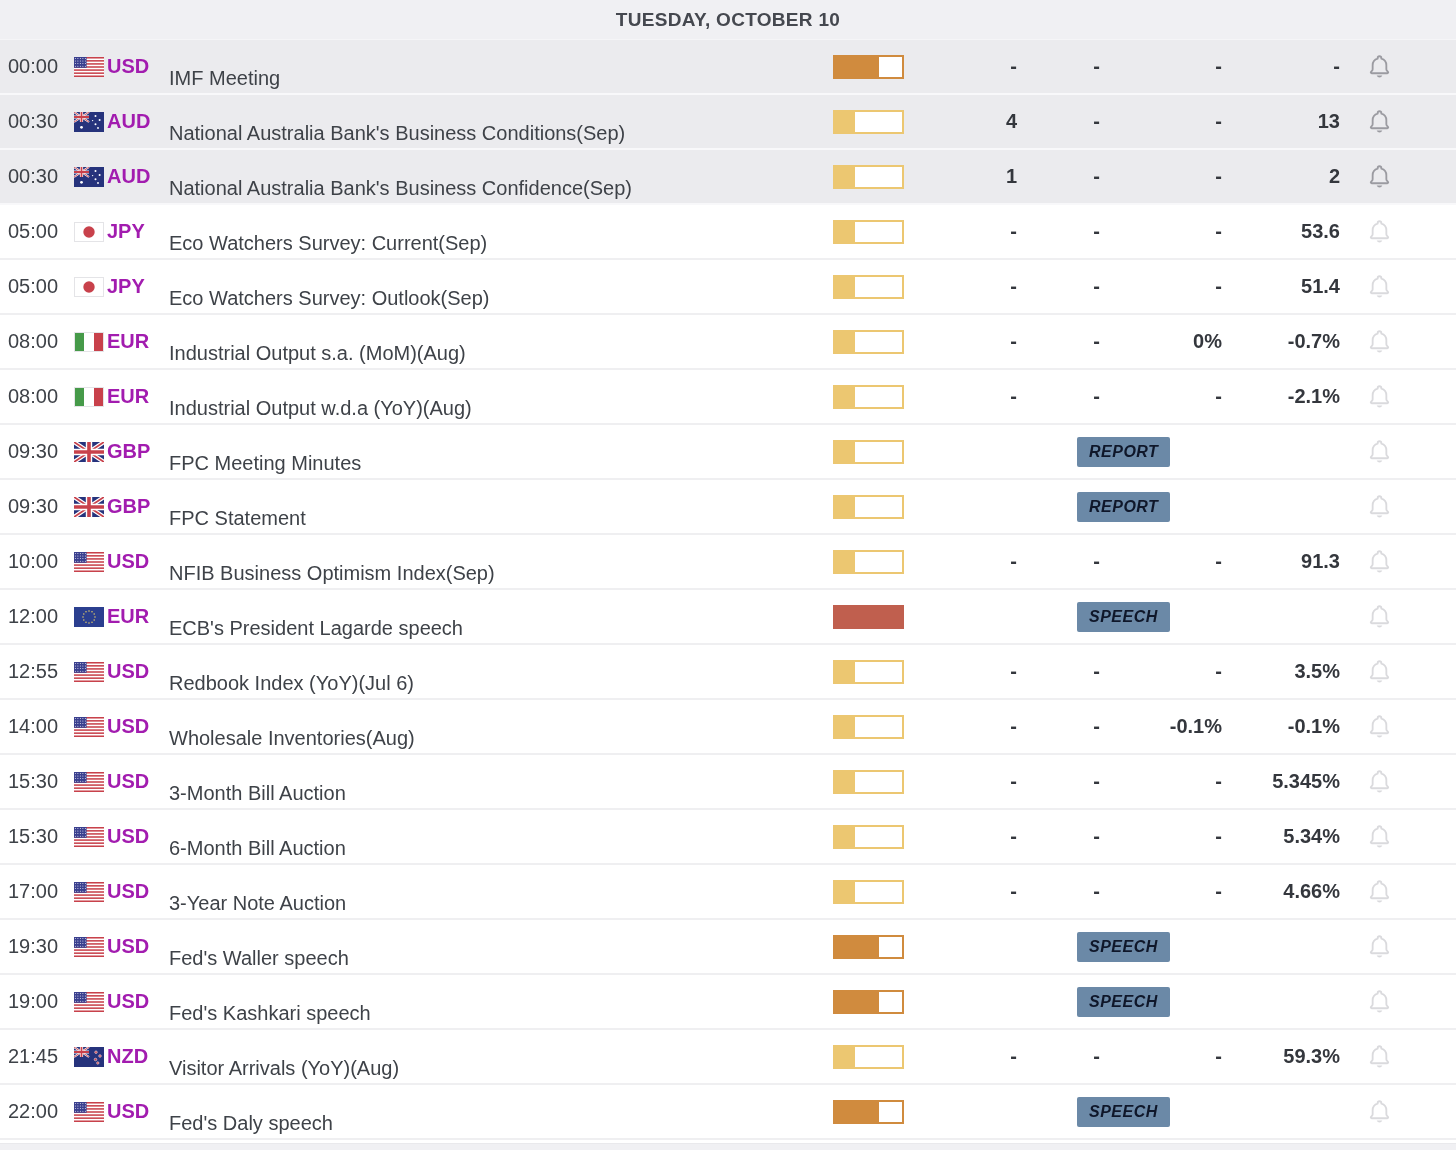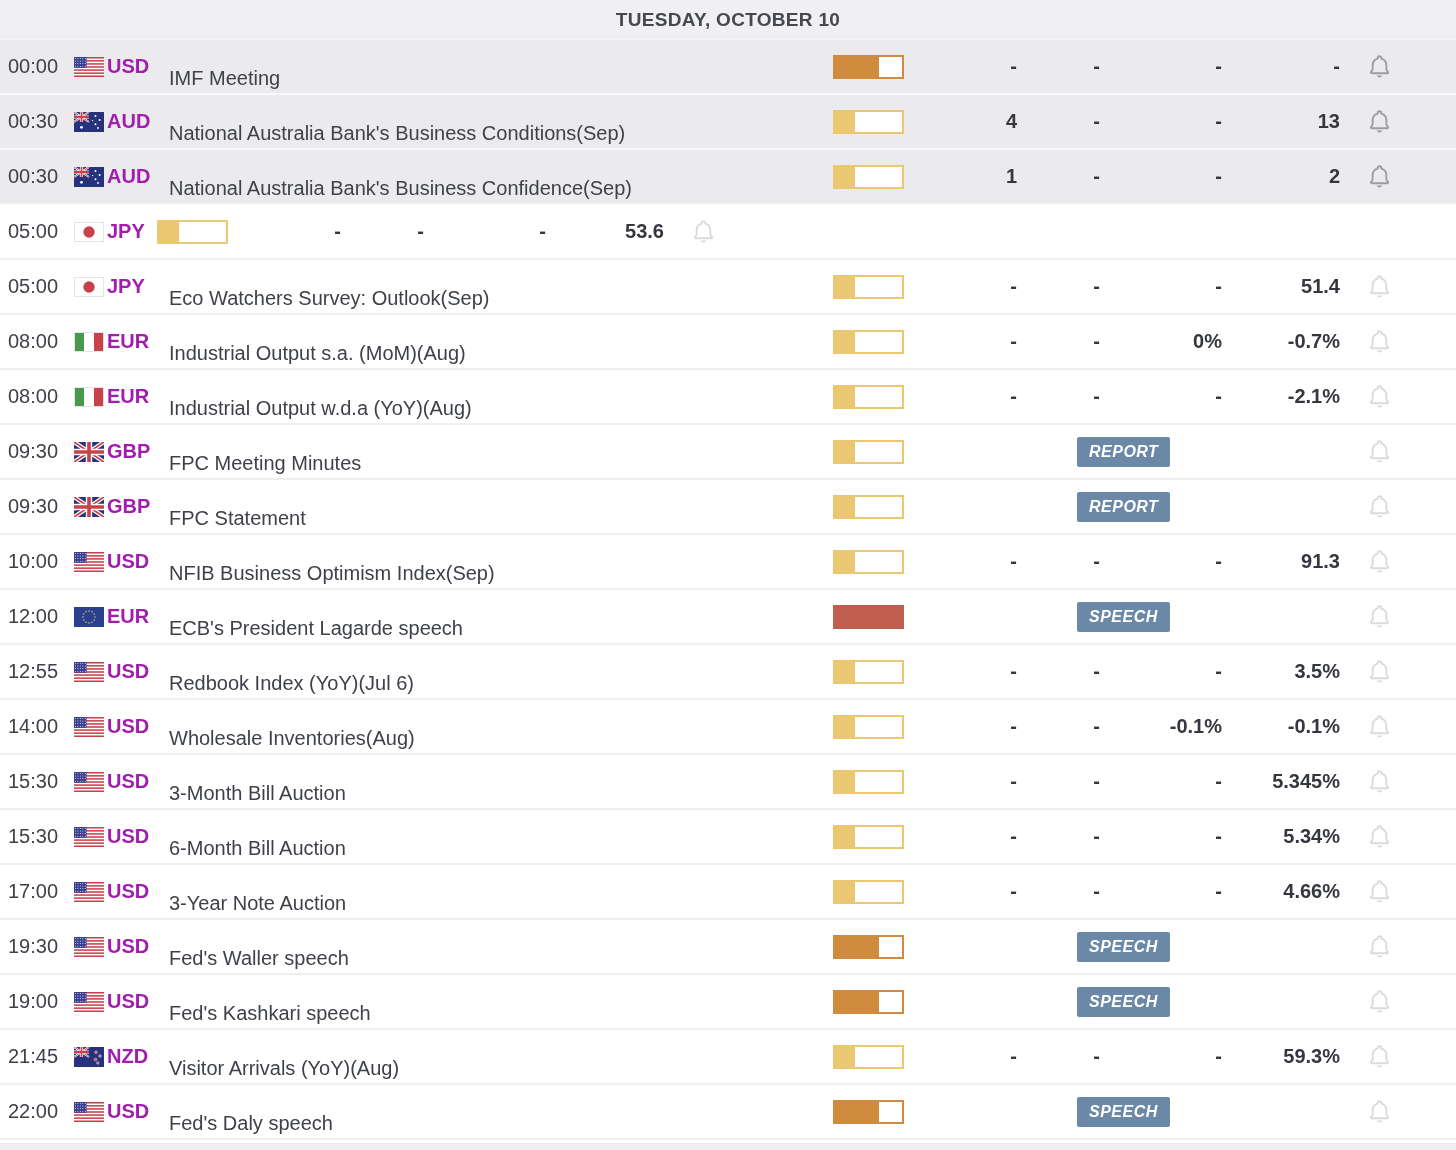--- a/index.html
+++ b/index.html
@@ -29,21 +29,21 @@
   .impact .fill{height:100%;}
   .val{font-size:20px;font-weight:700;color:#34373d;text-align:right;flex:none;}
   .v1{width:112px;} .v2{width:83px;} .v3{width:122px;} .v4{width:118px;}
   .cell-bell{width:116px;flex:none;display:flex;align-items:center;}
   .bell{margin-left:26px;display:block;width:27px;height:27px;}
   .bell svg{display:block;}
   .bell-dark{color:#9b9ba1;}
   .bell-light{color:#dadadd;}
   .badge{
     position:absolute;left:1077px;top:50%;transform:translateY(-50%);
-    color:#ffffff;font-size:16px;font-weight:700;font-style:italic;
+    color:#0f172a;font-size:16px;font-weight:700;font-style:italic;
     padding:6px 12px;letter-spacing:.5px;border-radius:2px;min-width:70px;text-align:center;
     box-sizing:border-box;
   }
   .spacer{height:3px;background:#ffffff;}
   .bottom-strip{height:7px;background:#f0f0f3;border-top:1px solid #e9e9ec;box-sizing:border-box;}
 </style>
 </head>
 <body>
 
 <div class="day-header">
@@ -185,20 +185,21 @@
     </div>
     <div class="row">
       <span class="cell-time">05:00</span>
       <span class="cell-flag">
         <svg viewBox="0 0 30 20" xmlns="http://www.w3.org/2000/svg">
           <rect x="0.5" y="0.5" width="29" height="19" fill="#ffffff" stroke="#e4e4e7" stroke-width="1"></rect>
           <circle cx="15" cy="10" r="5.7" fill="#c8414b"></circle>
         </svg>
       </span>
       <span class="cell-cur">JPY</span>
+      <span class="cell-event">Eco Watchers Survey: Current(Sep)</span>
       <span class="cell-bar">
         <span class="impact" style="border-color: rgb(236, 199, 113);">
           <span class="fill" style="display: block; width: 30%; background: rgb(236, 199, 113);"></span>
         </span>
       </span>
       <span class="val v1">-</span>
       <span class="val v2">-</span>
       <span class="val v3">-</span>
       <span class="val v4">53.6</span>
       <span class="cell-bell">

